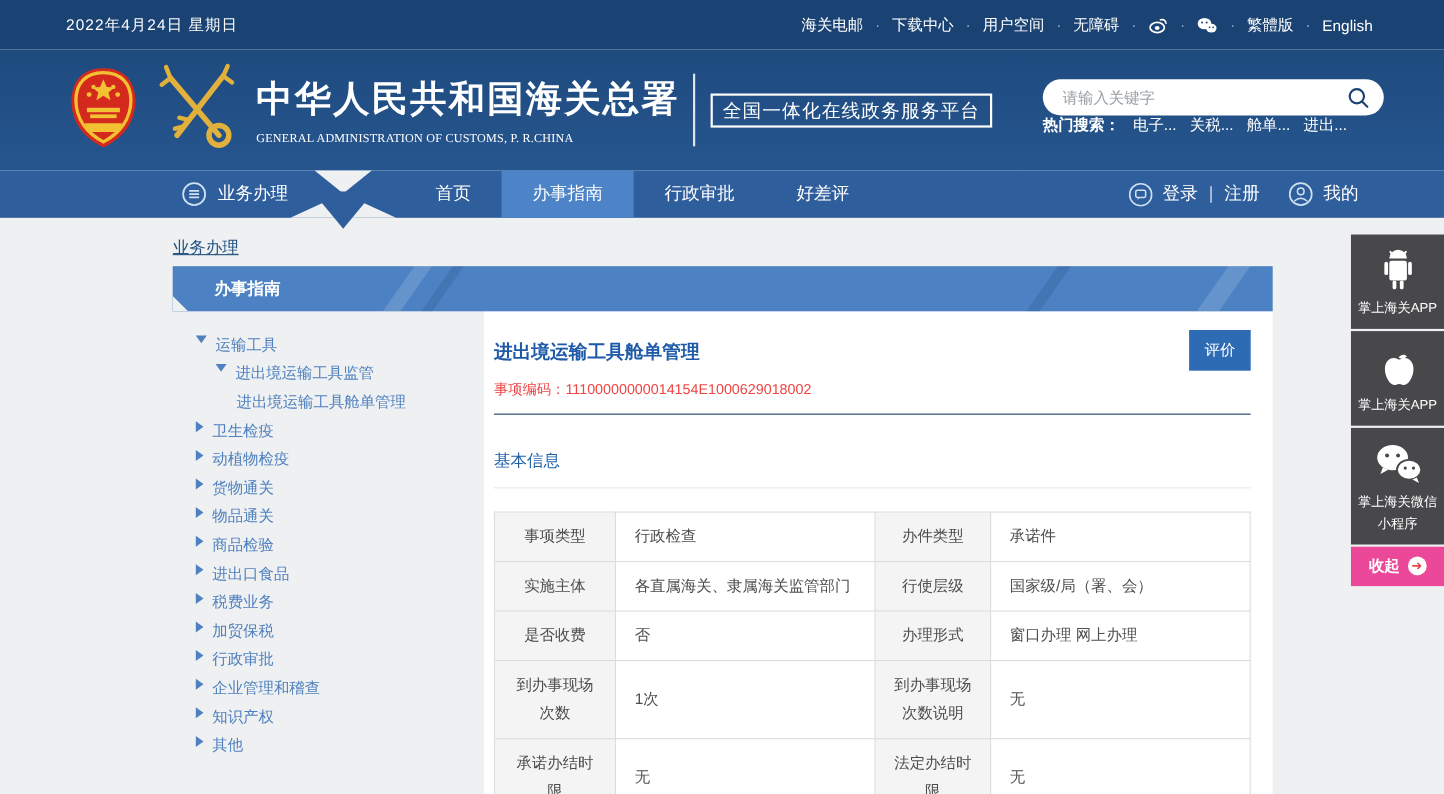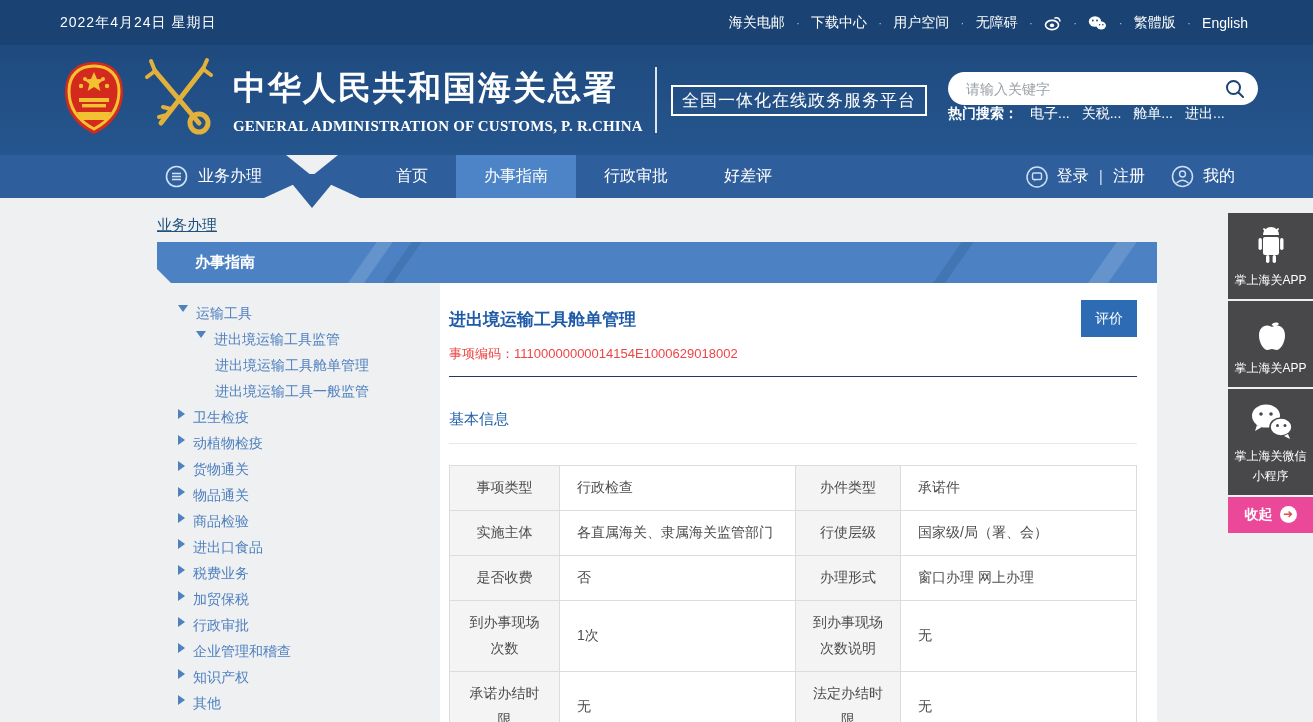--- a/index.html
+++ b/index.html
@@ -12,21 +12,21 @@
   .tb-item { display:flex; align-items:center; color:#fff; cursor:pointer; }
   .tb-item:not(:last-child)::after { content:"·"; color:#9fb6cf; margin:0 11px; font-size:13px; cursor:default; }
   .tb-icon svg { display:block; }
 
   
   .header { height:110px; background:linear-gradient(180deg,#1e4a7e,#26568f); position:relative; color:#fff; display:flex; align-items:center; }
   .emblem { margin-left:63px; }
   .keys { margin-left:16px; }
   .site-title { margin-left:14px; }
   .site-title-cn { font-size:33px; font-weight:bold; letter-spacing:2px; font-family:"Liberation Serif","DejaVu Serif",serif; }
-  .site-title-en { font-size:15px; font-weight:bold; margin-top:7px; letter-spacing:.2px; font-family:"Liberation Serif","DejaVu Serif",serif; }
+  .site-title-en { font-size:11px; font-weight:normal; margin-top:7px; letter-spacing:.2px; font-family:"Liberation Serif","DejaVu Serif",serif; }
   .header-divider { width:2px; height:66px; background:rgba(255,255,255,.85); margin:0 14px 0 12px; }
   .platform-badge { display:inline-block; border:2px solid #fff; padding:2px 9px; font-size:17px; letter-spacing:1px; }
   .platform-name { font-size:30px; font-weight:bold; letter-spacing:7px; margin-top:5px; }
   .search-wrap { position:absolute; right:55px; top:27px; width:310px; }
   .search-box { height:33px; background:#fff; border-radius:17px; display:flex; align-items:center; padding:0 12px 0 18px; }
   .search-box input { border:none; outline:none; flex:1; font-size:14px; color:#444; background:transparent; }
   .search-box input::placeholder { color:#9aa0a6; }
   .hot-row { display:flex; align-items:center; font-size:14px; }
   .hot-label { font-weight:bold; }
   .hot-link { margin-left:12px; cursor:pointer; }
@@ -270,23 +270,20 @@
 
     <div class="side-item lv1 mk-down">
           <span>运输工具</span>
         </div>
         <div class="side-item lv2 mk-down">
           <span>进出境运输工具监管</span>
         </div>
         <div class="side-item lv3 mk-none">
           <span>进出境运输工具舱单管理</span>
         </div>
-        <div class="side-item lv3 mk-none">
-          <span>进出境运输工具一般监管</span>
-        </div>
         <div class="side-item lv1 mk-right">
           <span>卫生检疫</span>
         </div>
         <div class="side-item lv1 mk-right">
           <span>动植物检疫</span>
         </div>
         <div class="side-item lv1 mk-right">
           <span>货物通关</span>
         </div>
         <div class="side-item lv1 mk-right">

